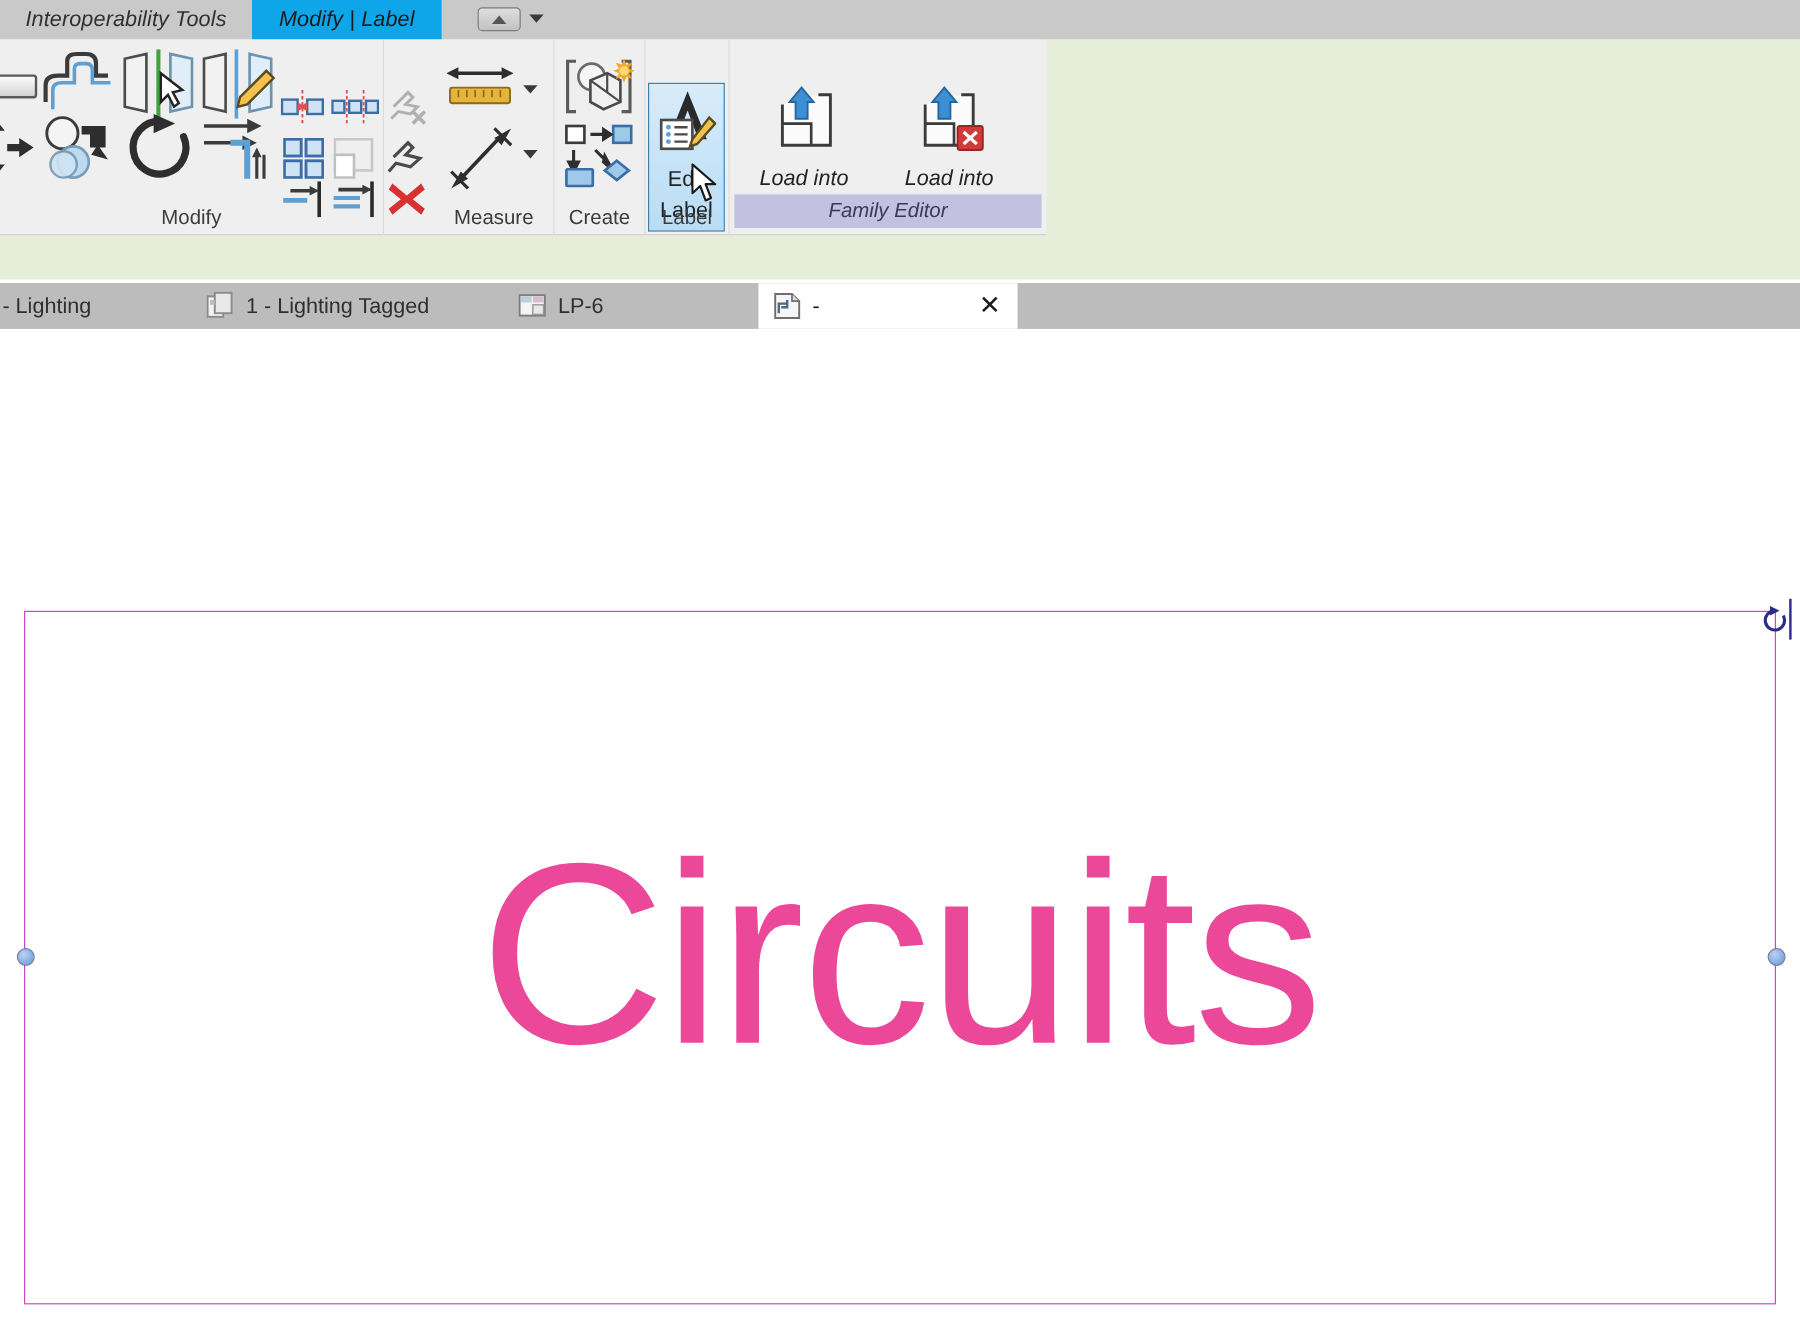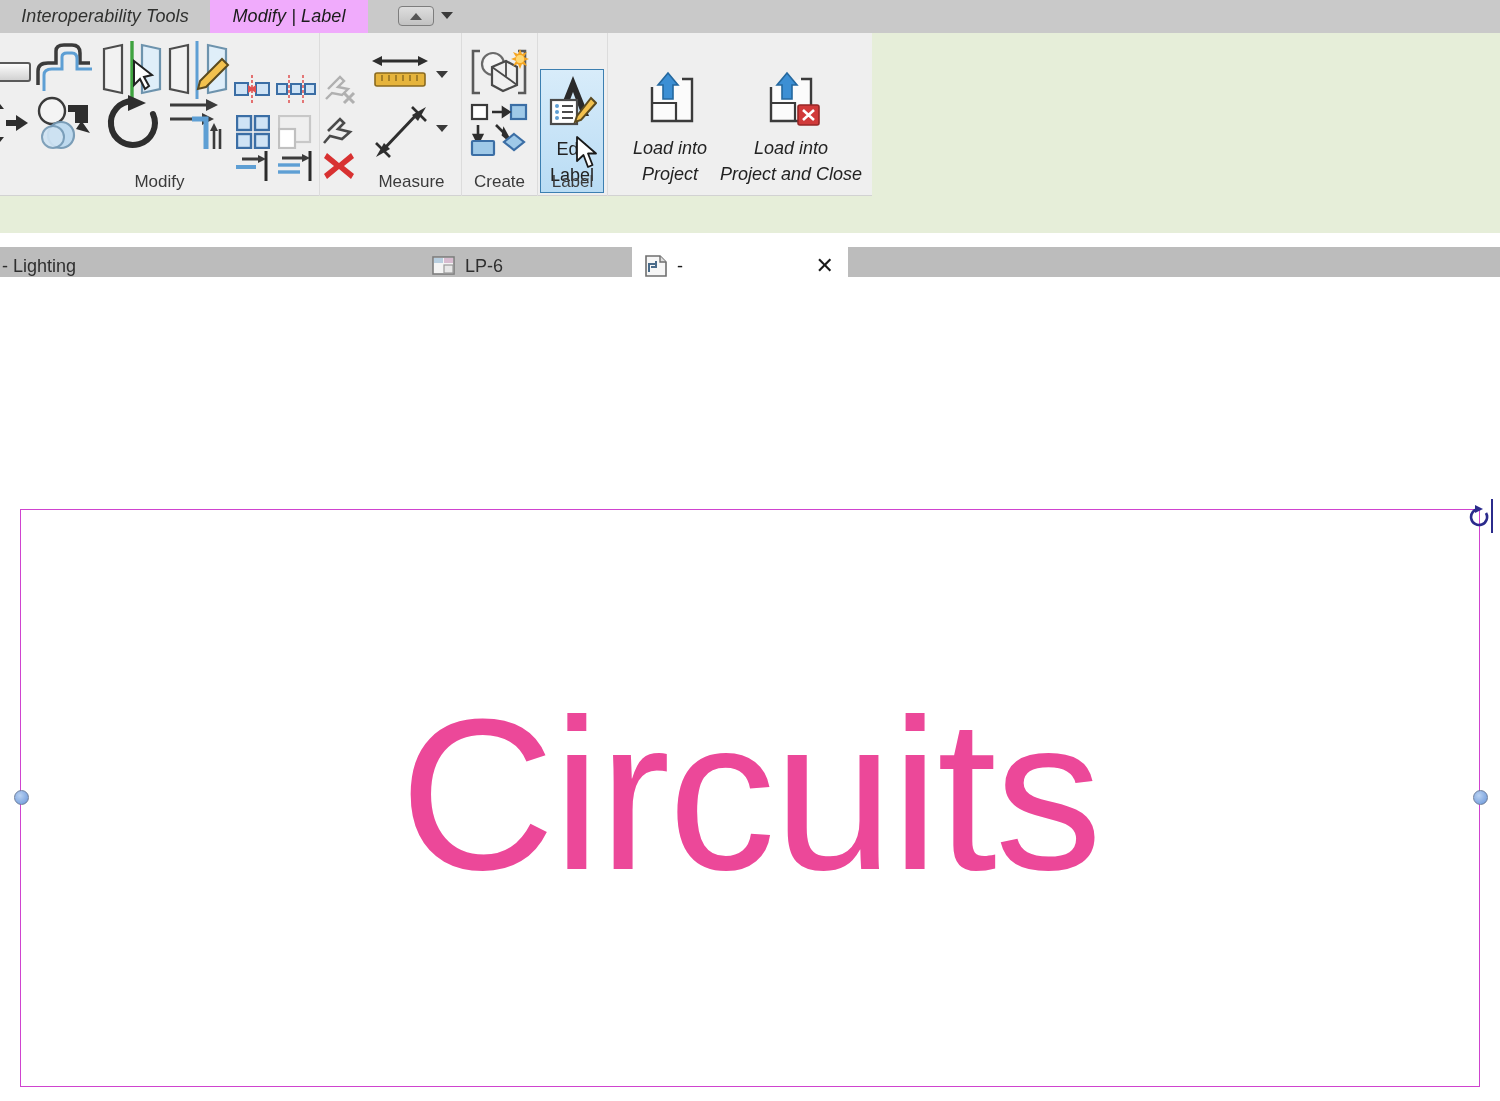--- a/index.html
+++ b/index.html
@@ -17,21 +17,21 @@
     background: #c9c9c9;
   }
   .ribtab {
     position: absolute; top: 0; height: 33px;
     display: flex; align-items: center; justify-content: center;
     font-size: 18px; color: #2b2b2b; letter-spacing: .1px;
     padding: 0 14px; white-space: nowrap; font-style: italic;
   }
   .ribtab.inactive { color: #30312f; }
   .ribtab.active {
-    background: #f0abfc;
+    background: #0ea5e9;
     color: #1c1c1c;
   }
   .ribbon-toggle {
     position: absolute; top: 6px; left: 398px;
     width: 36px; height: 20px;
     border: 1px solid #7d7d7d; border-radius: 4px;
     background: linear-gradient(#dedede,#c2c2c2);
     display:flex;align-items:center;justify-content:center;
   }
   .ribbon-toggle .tri {
@@ -83,21 +83,21 @@
   .bigbtn {
     position: absolute; top: 36px; height: 124px;
   }
   .bigbtn .cap {
     position:absolute;left:0;right:0;top:66px;text-align:center;
     font-size:18px;color:#232323;line-height:26px;white-space:nowrap;
   }
 
   
   .docbar {
-    position:absolute;left:0;top:247px;width:1500px;height:38px;
+    position:absolute;left:0;top:236px;width:1500px;height:38px;
     background:#c9c9c9;
   }
   .docbar .filler{position:absolute;left:0;top:0;width:1500px;height:38px;background:#bcbcbc;}
   .doctab {
     position:absolute;top:0;height:38px;display:flex;align-items:center;
     font-size:18px;color:#2f2f2f;gap:9px;padding:0 12px;white-space:nowrap;
   }
   .doctab.active { background:#ffffff; color:#1a1a1a; }
   .doctab .closex {
     position:absolute;right:14px;top:9px;font-size:22px;color:#1a1a1a;
@@ -360,31 +360,40 @@
             <path d="M22 4 L32 16 L27 16 L27 30 L17 30 L17 16 L12 16 Z" fill="#3c8fd4" stroke="#24689f" stroke-width="1.6"></path>
             <rect x="33" y="36" width="21" height="20" rx="2" fill="#d13a3a" stroke="#962727" stroke-width="1.6"></rect>
             <path d="M38 41 L49 51 M49 41 L38 51" stroke="#fff" stroke-width="2.6"></path>
           </svg>
           <div class="cap">
             <div>Load into</div>
             <div>Project and Close</div>
           </div>
         </div>
 
+        <div class="panel-title bluechip">Family Editor</div>
       </div>
     </div>
   </div>
 
   <div class="docbar">
     <div class="filler"></div>
 
     <div class="doctab" style="left:-10px;width:130px;">
       <span>- Lighting</span>
     </div>
 
+    <div class="doctab" style="left:160px;width:240px;">
+      <svg width="24" height="24" viewBox="0 0 24 24">
+        <rect x="1" y="4" width="13" height="17" fill="#f2f2f2" stroke="#8b8b8b" stroke-width="1.6"></rect>
+        <rect x="7" y="1" width="14" height="17" fill="#e9e9e9" stroke="#8b8b8b" stroke-width="1.6"></rect>
+        <rect x="3" y="7" width="4" height="4" fill="#bdbdbd"></rect>
+      </svg>
+      <span>1 - Lighting Tagged</span>
+    </div>
 
     <div class="doctab" style="left:420px;width:120px;">
       <svg width="24" height="24" viewBox="0 0 24 24">
         <rect x="1" y="3" width="21" height="17" fill="#f4f4f4" stroke="#7d7d7d" stroke-width="1.6"></rect>
         <rect x="2" y="4" width="9" height="5" fill="#b9cfe0"></rect>
         <rect x="12" y="4" width="9" height="5" fill="#d8bcd0"></rect>
         <rect x="12" y="11" width="9" height="8" fill="#e8e8e8" stroke="#9a9a9a" stroke-width="1.2"></rect>
       </svg>
       <span>LP-6</span>
     </div>

